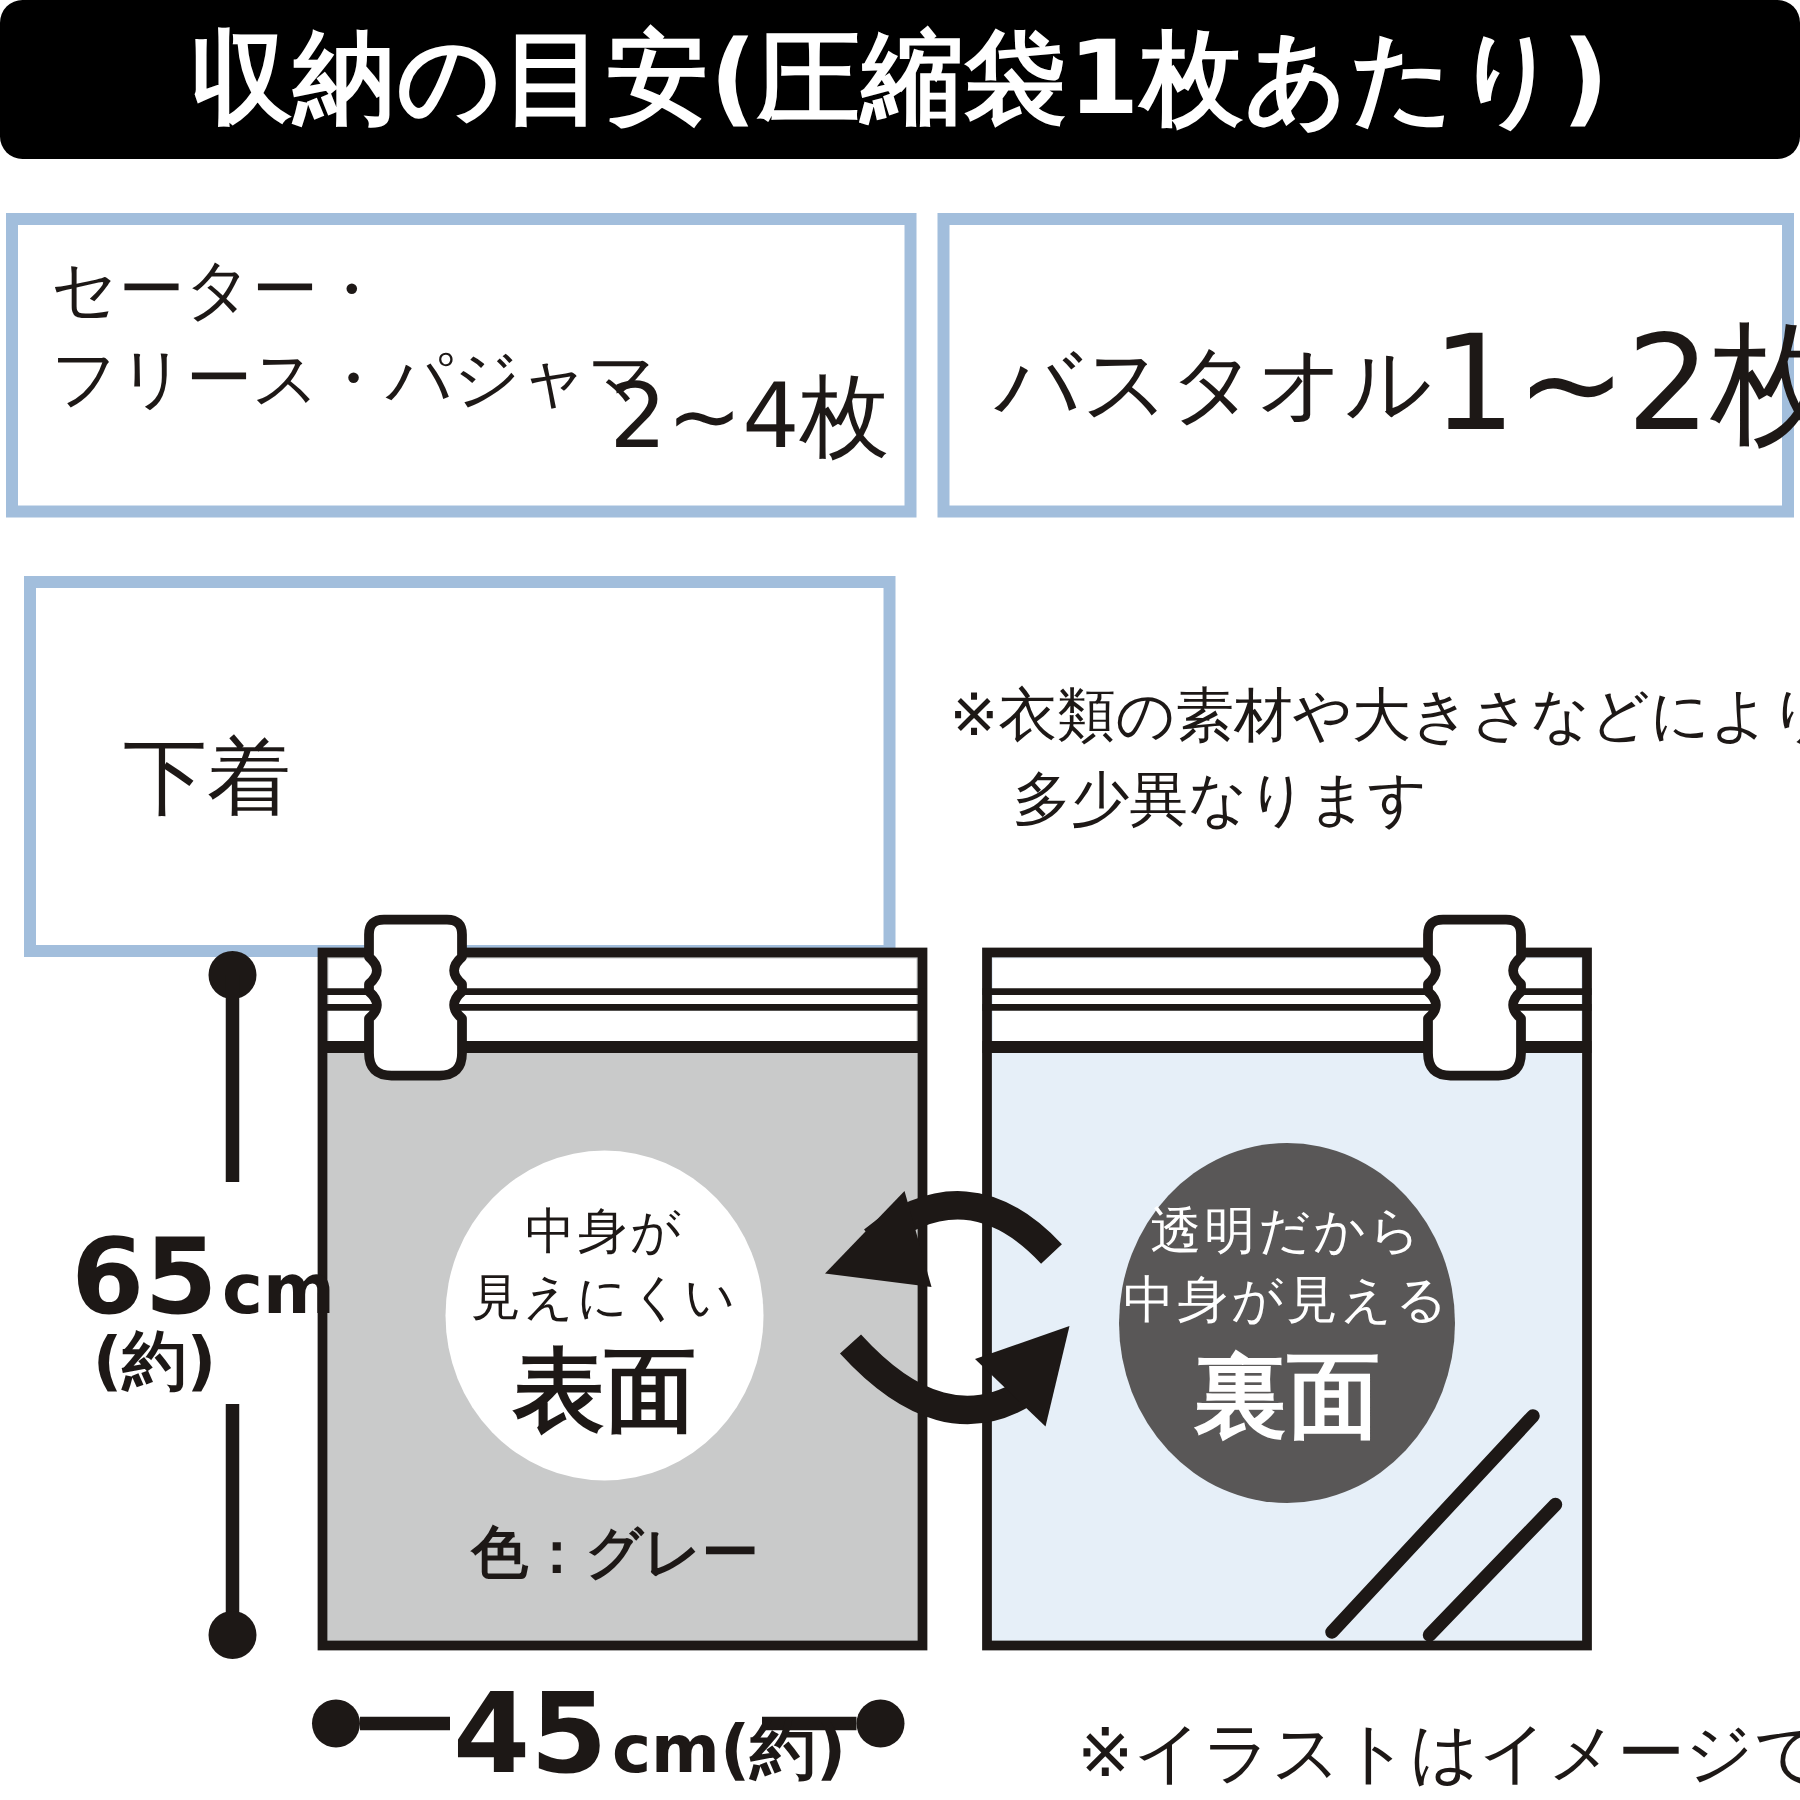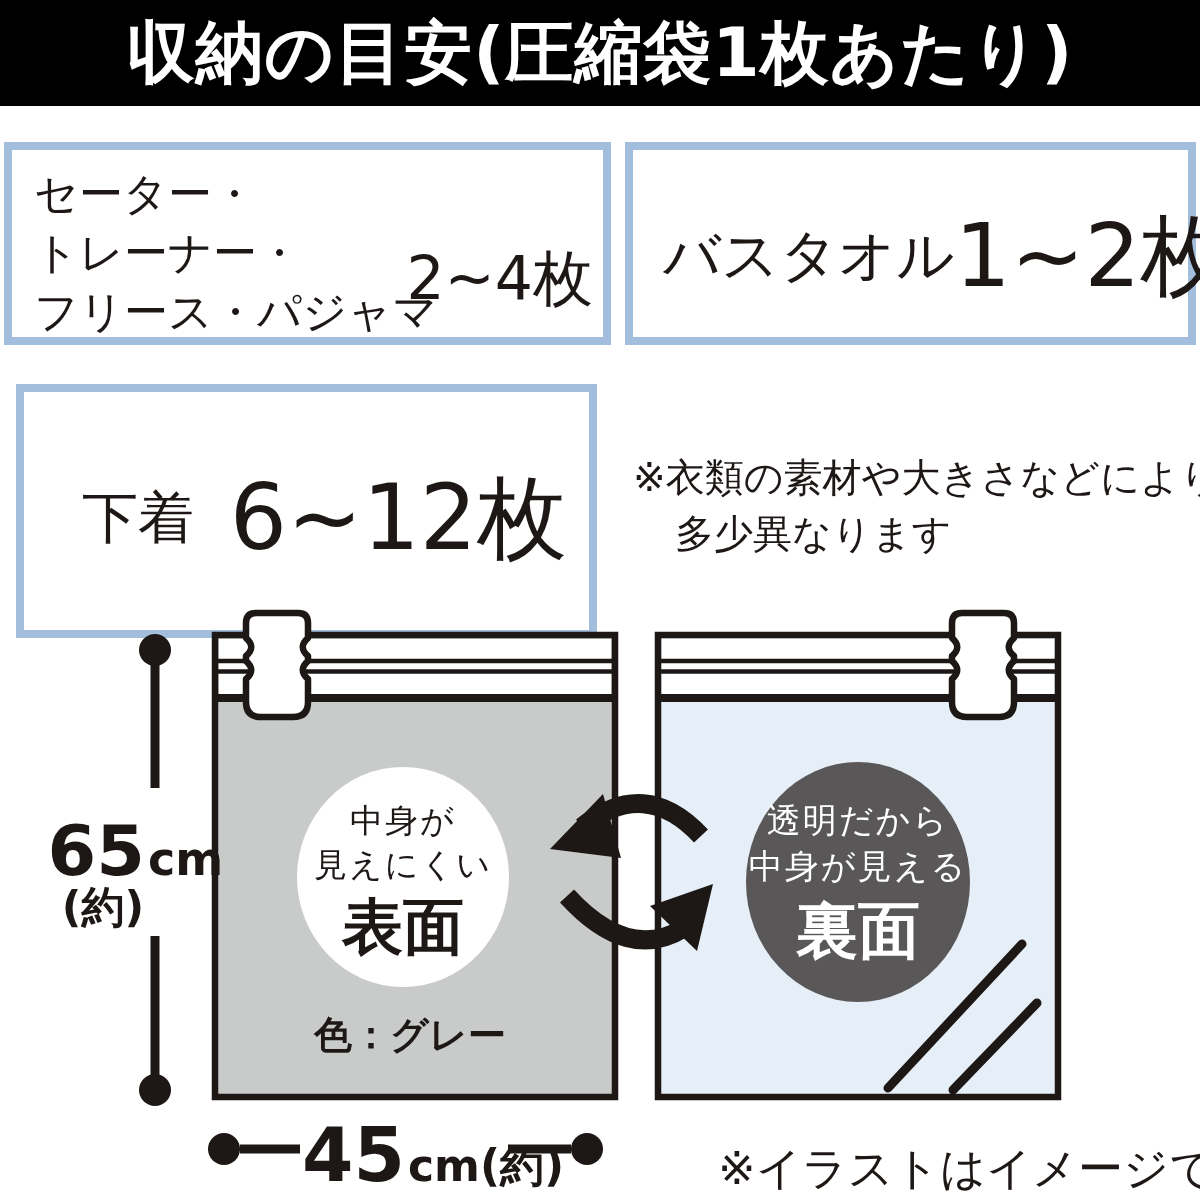--- a/index.html
+++ b/index.html
@@ -4,21 +4,21 @@
 <style>
   html,body { margin:0; padding:0; background:#fff; }
   .page {
     position:relative; width:1200px; height:1200px; overflow:hidden;
     background:#fff; font-family:"DejaVu Sans","Liberation Sans",sans-serif;
     color:#1d1816;
   }
   
   .banner {
     position:absolute; left:0; top:0; width:1200px; height:106px;
-    background:#000; display:flex; align-items:center; justify-content:center;
+    background:#000; display:flex; align-items:center; justify-content:center;border-radius:15px;
   }
   .banner .title {
     color:#fff; font-size:68px; font-weight:700; letter-spacing:1px;
     white-space:nowrap; margin:0; line-height:1;
   }
   
   .cap-box {
     position:absolute; background:#fff; border:8px solid #a2bedc;
     box-sizing:border-box;
   }
@@ -51,34 +51,32 @@
 
 <div class="page">
 
   <div class="banner">
     <h1 class="title">収納の目安(圧縮袋1枚あたり)</h1>
   </div>
 
   <div class="cap-box box1">
     <div class="lines">
       <div>セーター・</div>
-      <div>トレーナー・</div>
       <div>フリース・パジャマ</div>
     </div>
     <div class="count">2~4枚</div>
   </div>
 
   <div class="cap-box box2">
     <span class="label">バスタオル</span>
     <span class="count">1~2枚</span>
   </div>
 
   <div class="cap-box box3">
     <span class="label">下着</span>
-    <span class="count">6~12枚</span>
   </div>
 
   <div class="note1">
     <div>※衣類の素材や大きさなどにより</div>
     <div class="indent">多少異なります</div>
   </div>
 
   <svg class="illus" viewBox="0 0 1200 1200" width="1200" height="1200">
     <defs>
       <path id="sliderShape" d="M 256 613 L 298 613 Q 308 613 308 623 L 308 638

